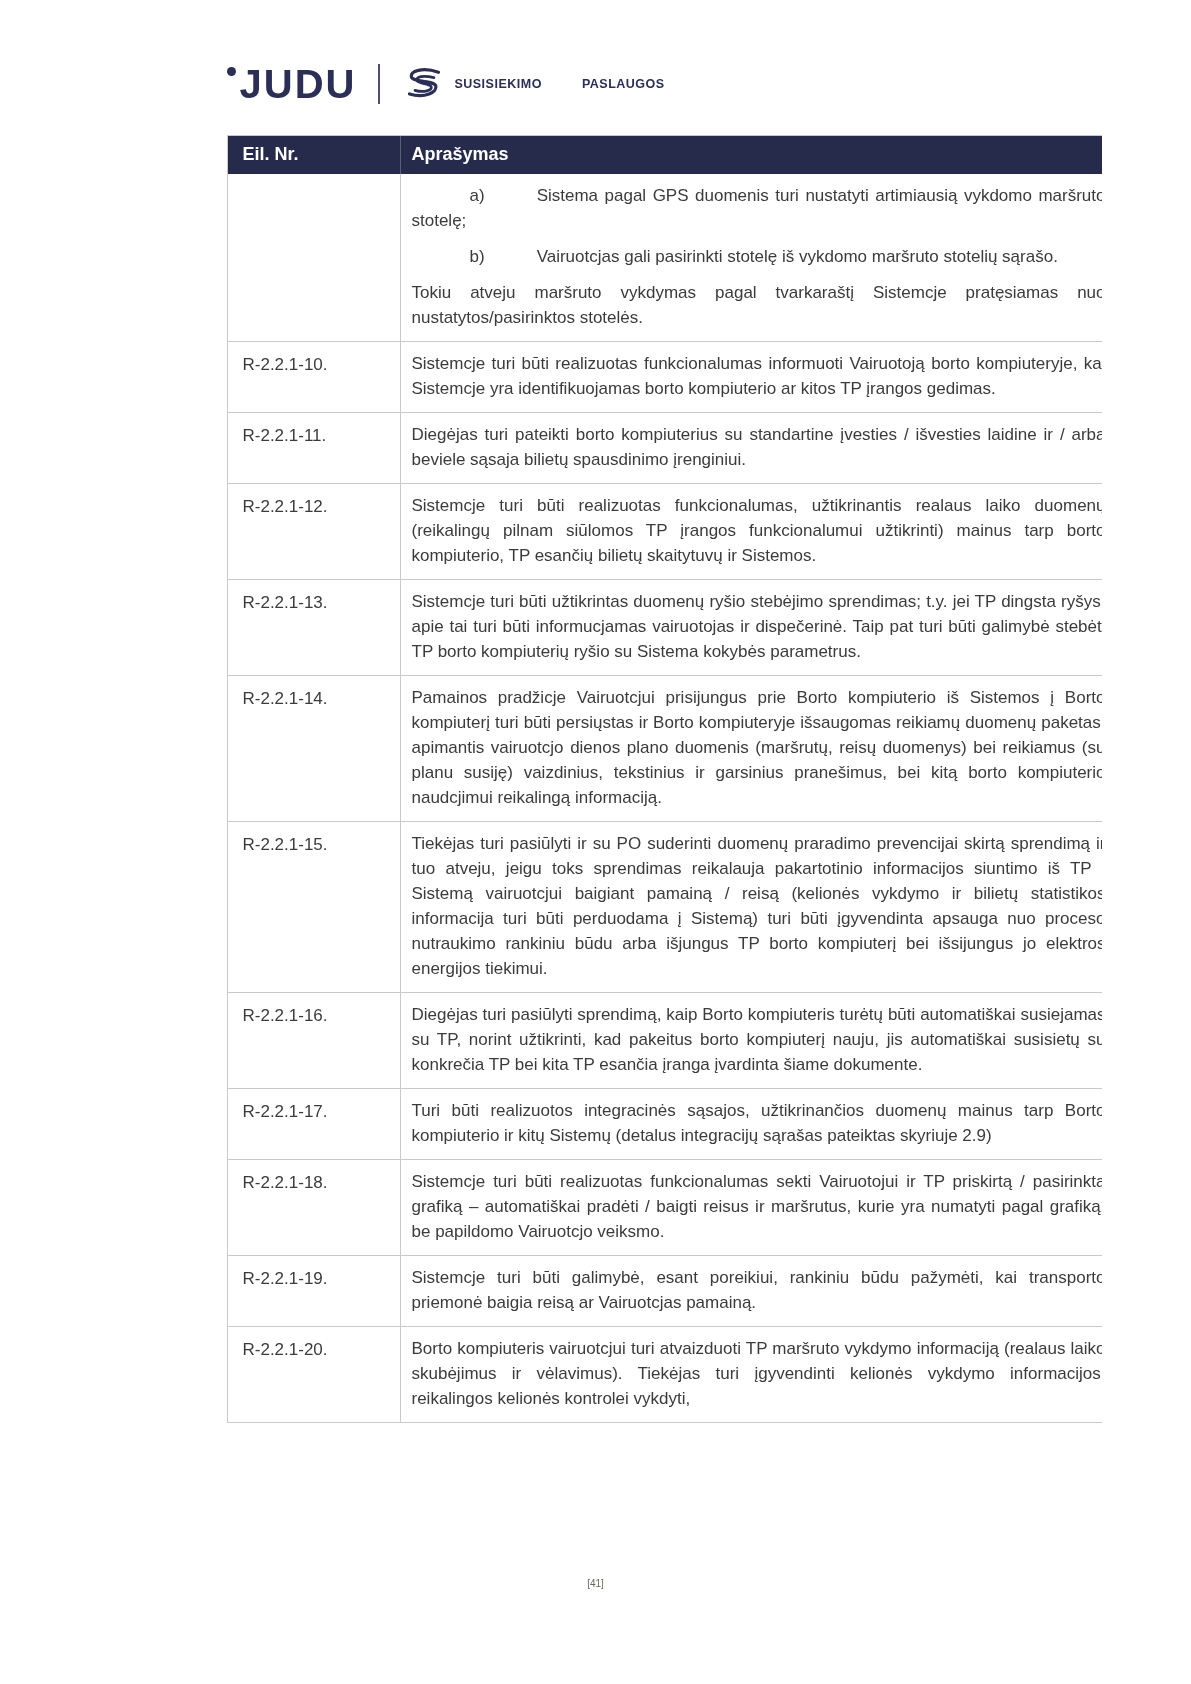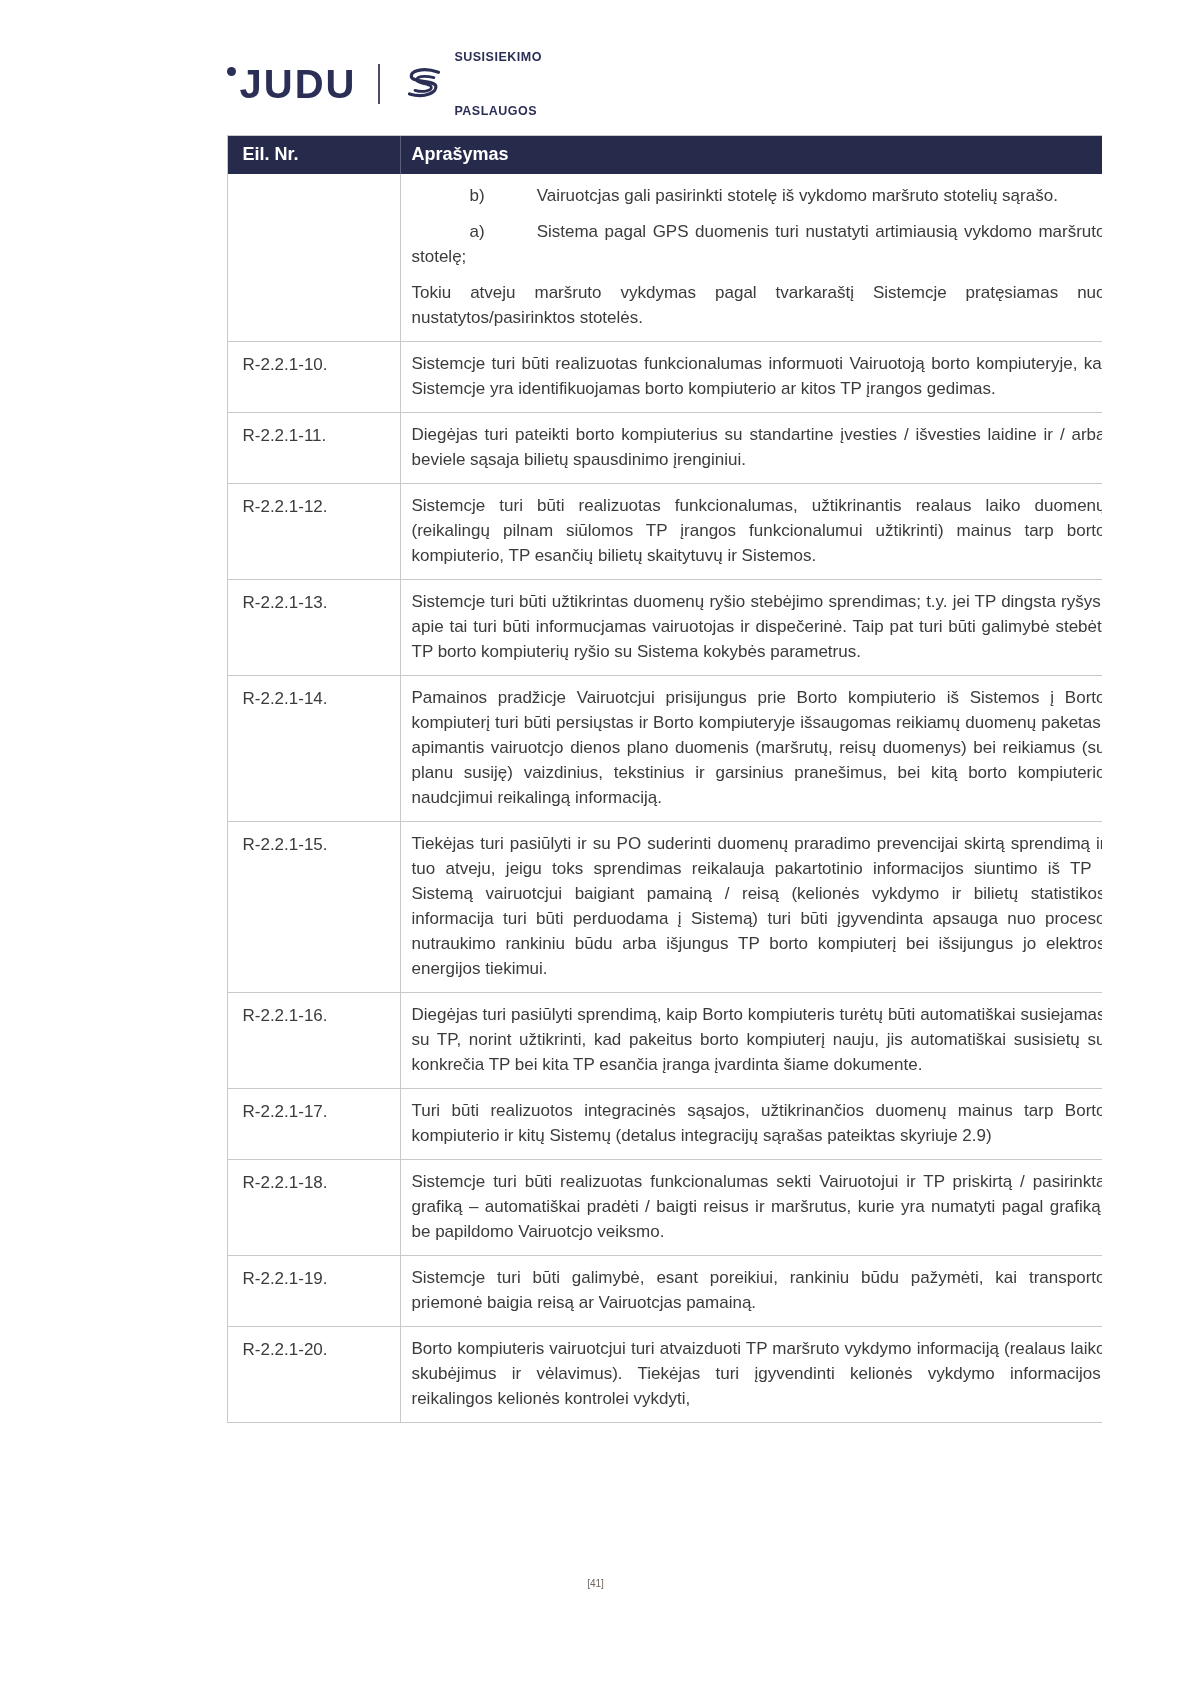--- a/index.html
+++ b/index.html
@@ -52,21 +52,21 @@
     background:var(--logo-navy);
     opacity:.85;
   }
   .sp-logo{
     display:flex;
     align-items:center;
     gap:8px;
   }
   .sp-text{
     display:flex;
-    flex-direction:column;
+    flex-direction:row;
     color:var(--logo-navy);
     font-weight:700;
     font-size:12.5px;
     letter-spacing:.5px;
     line-height:1.15;
     gap:40px;
   }
   
   .req-table{
     position:absolute;
@@ -141,22 +141,22 @@
 
   <div class="req-table">
     <div class="tr thead">
       <div class="td td-id">Eil. Nr.</div>
       <div class="td td-desc">Aprašymas</div>
     </div>
     <div>
         <div class="tr">
           <div class="td td-id"></div>
           <div class="td td-desc">
+            <p class="has-marker"><span class="marker">a)</span>Sistema pagal GPS duomenis turi nustatyti artimiausią vykdomo maršruto stotelę;</p>
             <p class="has-marker"><span class="marker">b)</span>Vairuotcjas gali pasirinkti stotelę iš vykdomo maršruto stotelių sąrašo.</p>
-            <p class="has-marker"><span class="marker">a)</span>Sistema pagal GPS duomenis turi nustatyti artimiausią vykdomo maršruto stotelę;</p>
             <p>Tokiu atveju maršruto vykdymas pagal tvarkaraštį Sistemcje pratęsiamas nuo nustatytos/pasirinktos stotelės.</p>
           </div>
         </div>
         <div class="tr">
           <div class="td td-id">R-2.2.1-10.</div>
           <div class="td td-desc">
             <p>Sistemcje turi būti realizuotas funkcionalumas informuoti Vairuotoją borto kompiuteryje, kai Sistemcje yra identifikuojamas borto kompiuterio ar kitos TP įrangos gedimas.</p>
           </div>
         </div>
         <div class="tr">

